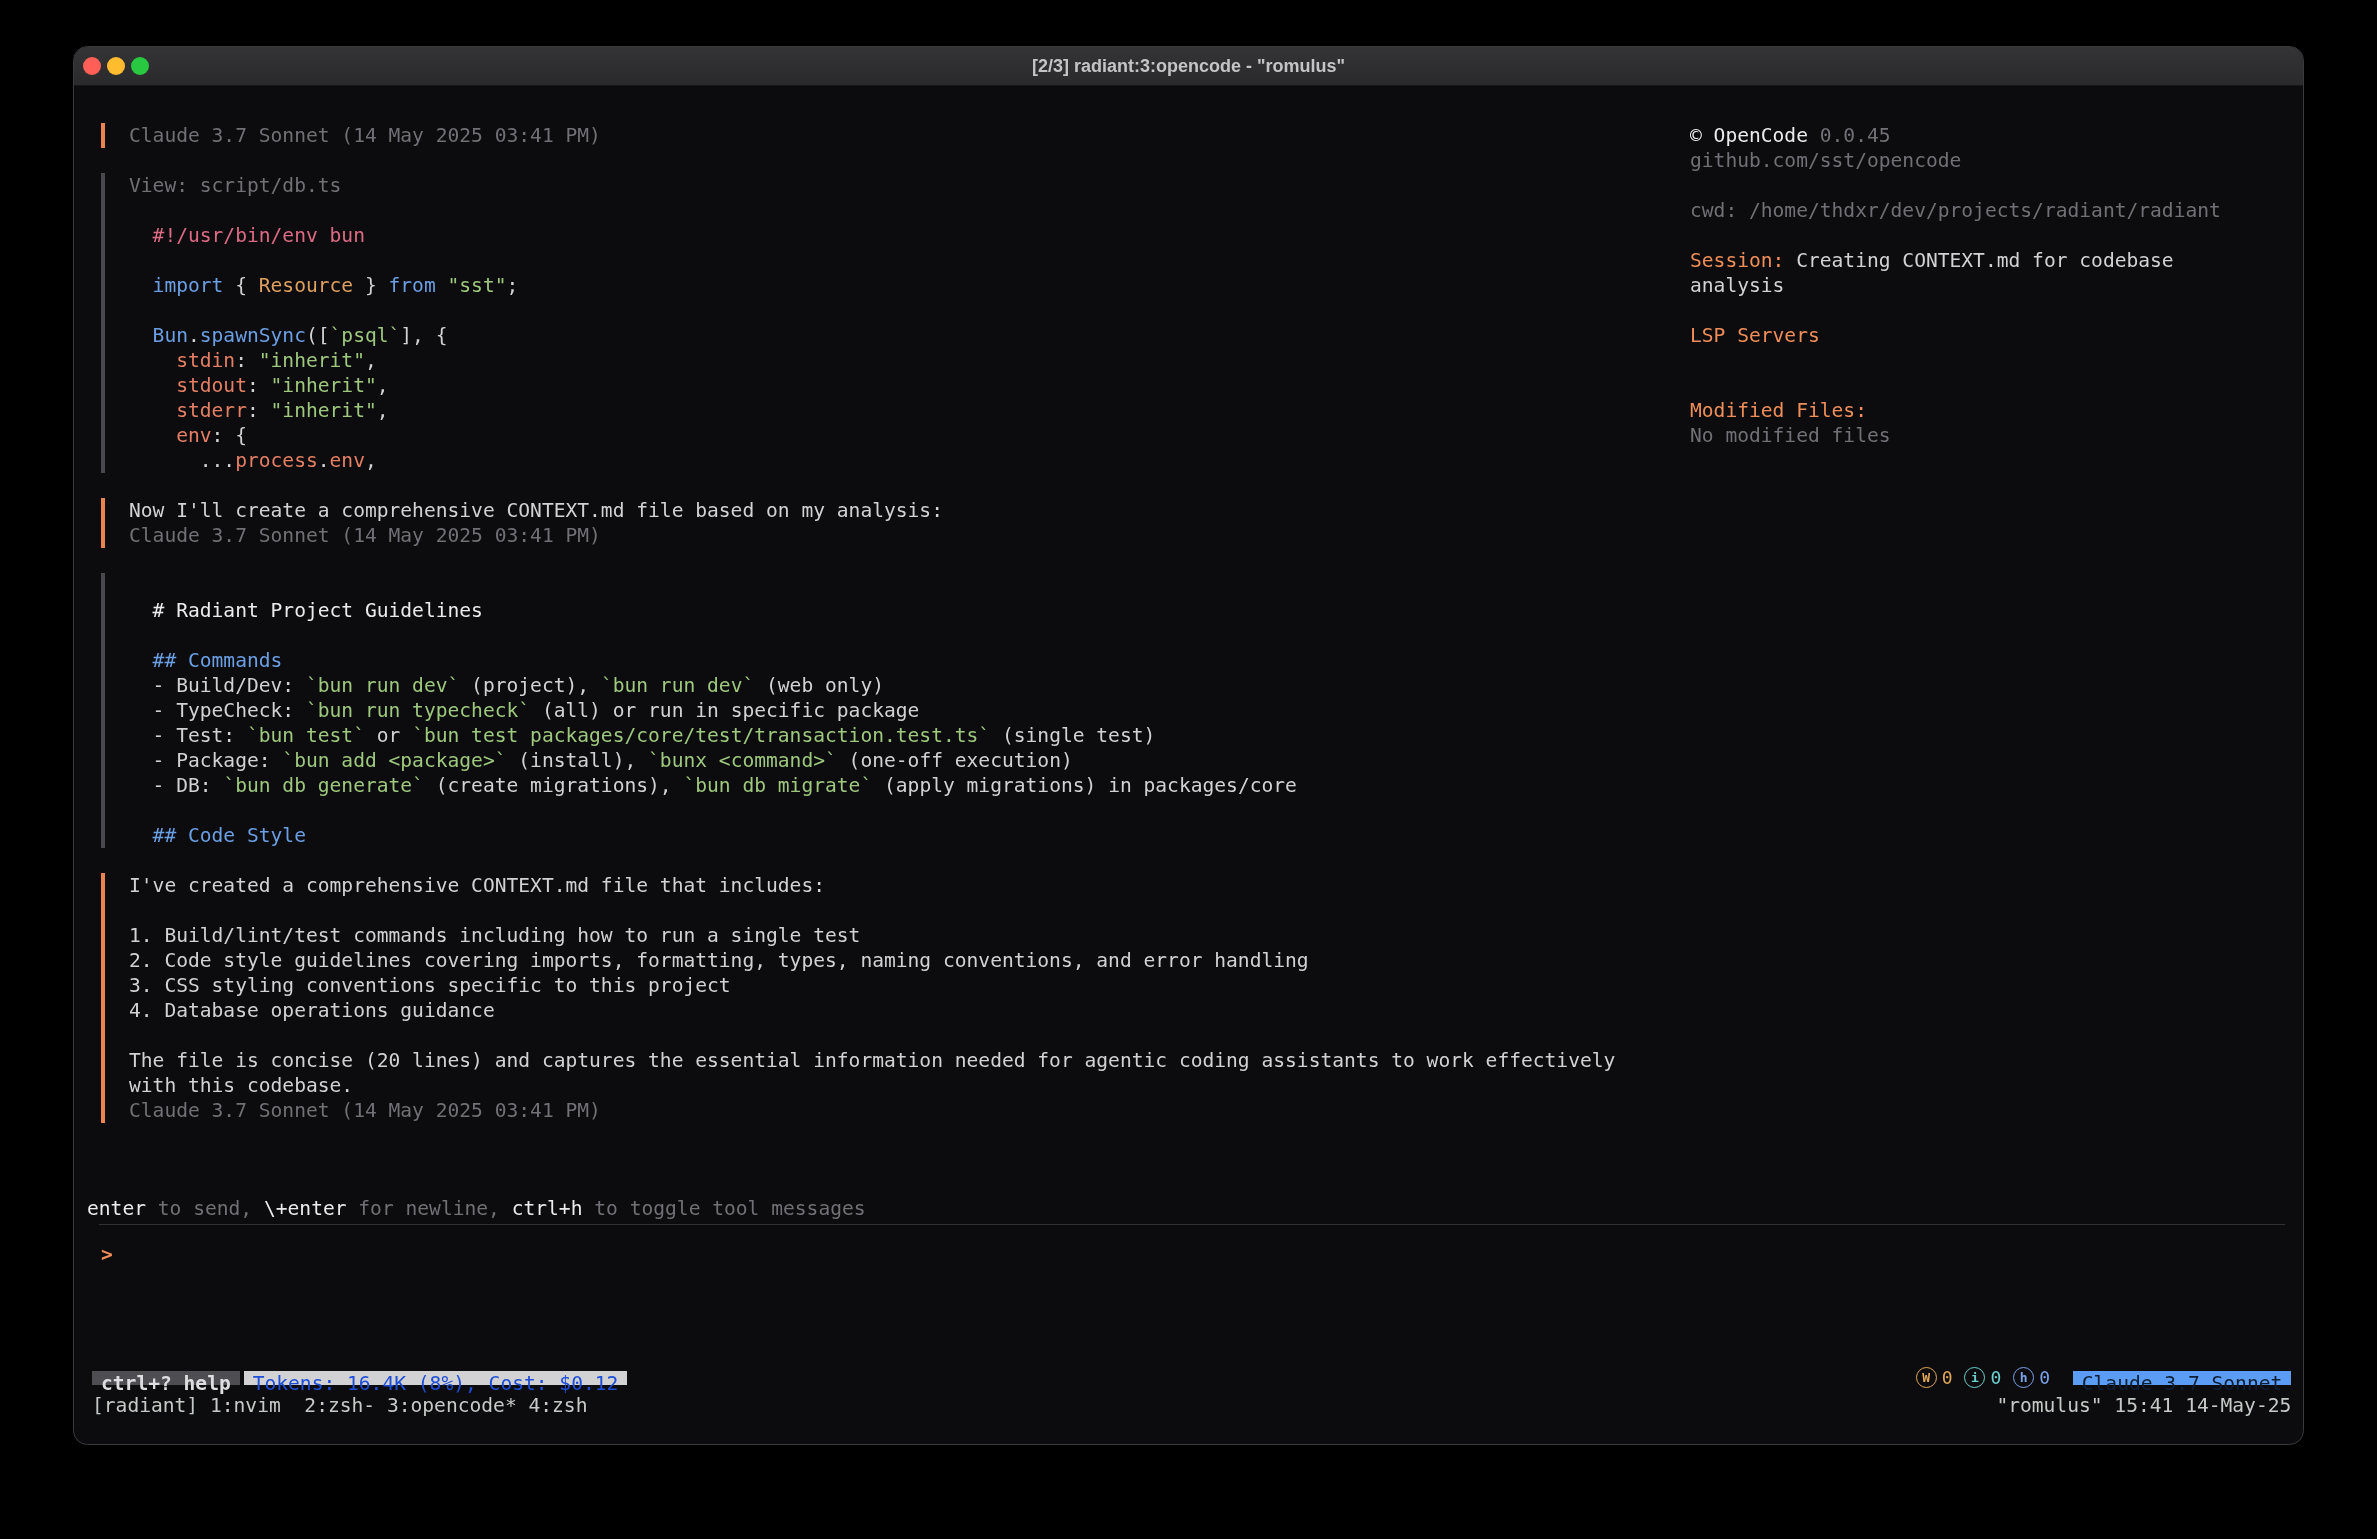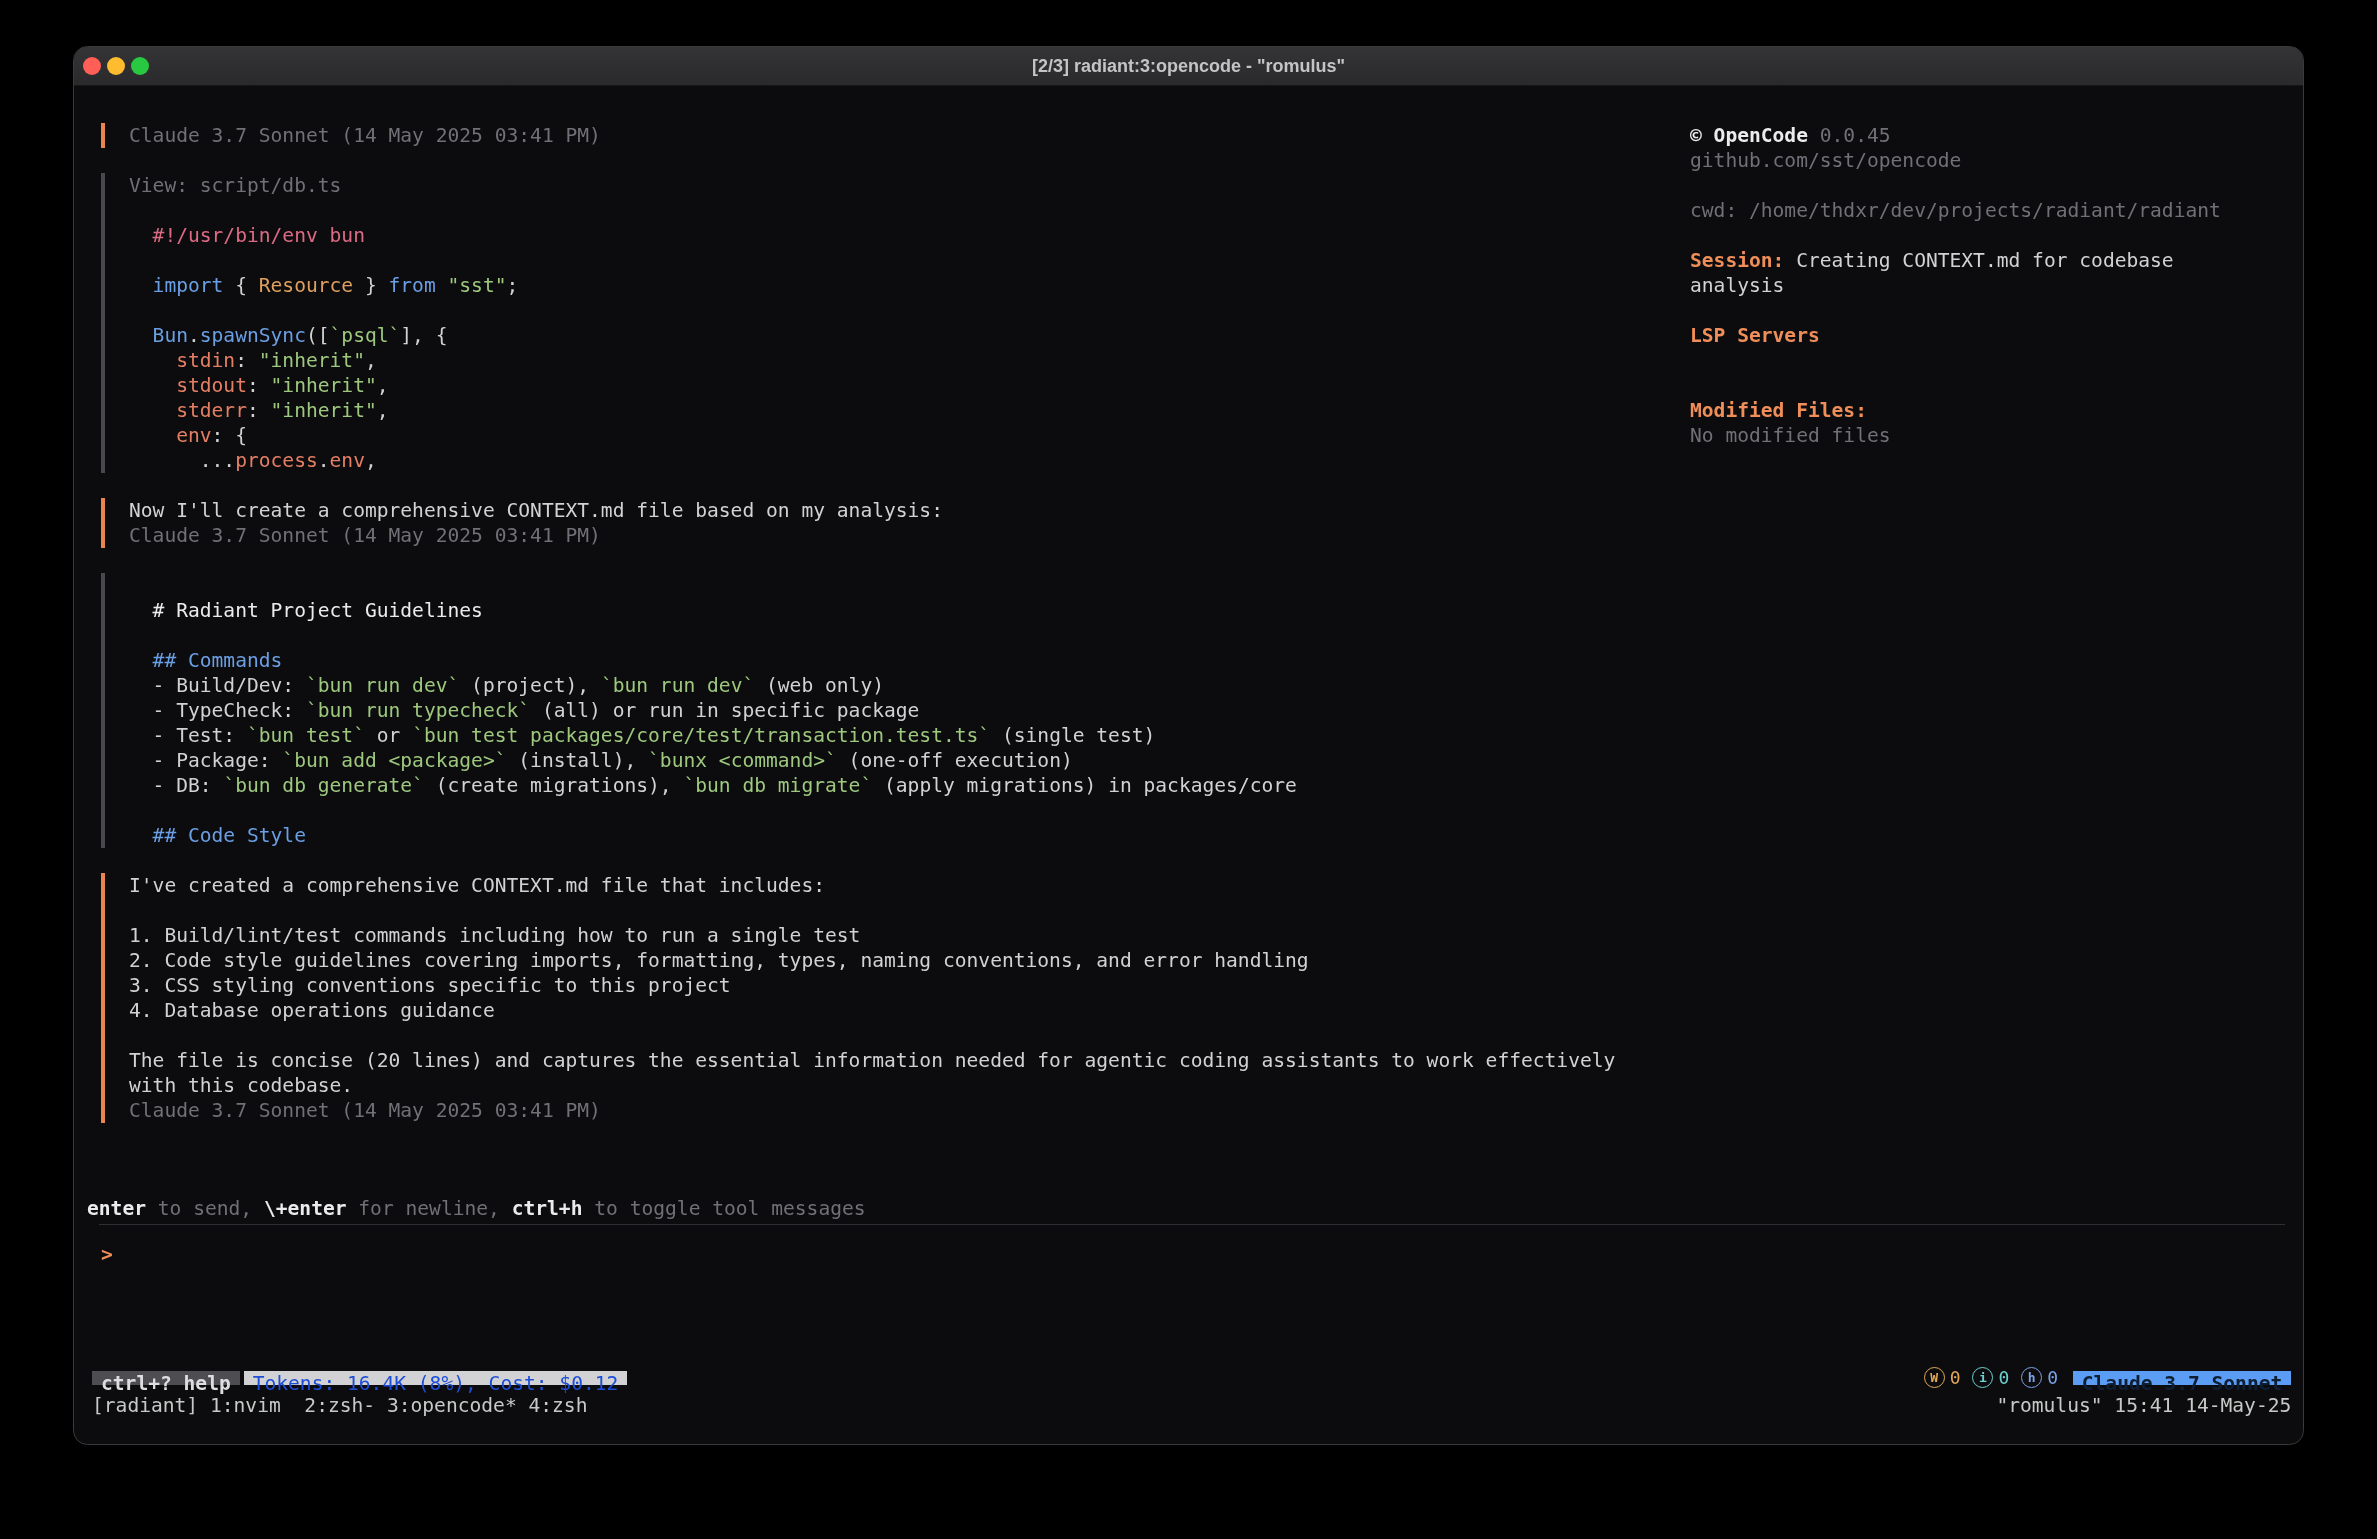--- a/index.html
+++ b/index.html
@@ -27,21 +27,21 @@
   .conversation{flex:1;min-width:0;padding-left:27px}
   .sidebar{flex:none;width:613px}
 
   .msg{margin-bottom:25px;border-left:4.6px solid #48484d;padding-left:24px}
   .msg.accent-orange{border-color:#ec8450}
   .msg.accent-gray{border-color:#48484d}
 
   .line{height:25px;line-height:25px;font-size:19.6px;white-space:pre;color:#d2d2d4}
   .c-dim{color:#707076}
   .c-bright{color:#ebebed}
-  .c-b{font-weight:700}
+  .c-b{font-weight:400}
   .c-orange{color:#ef8e58}
   .c-blue{color:#6b9fe4}
   .c-green{color:#9dc87d}
   .c-pink{color:#dd6a84}
   .c-salmon{color:#e57f63}
   .c-yellow{color:#dfa05f}
 
   
   .help-line{flex:none;padding-left:13px}
   .separator{flex:none;margin:3.9px 18px 0 25px;border-top:1.3px solid #303034}
@@ -53,21 +53,21 @@
   
   .status-bar{flex:none;height:25px;margin:0 11.7px 0 18px;display:flex;align-items:center;font-size:19.6px}
   .badge{display:inline-block;height:14px;line-height:25px;padding:0 9px;white-space:pre}
   .badge-dark{background:#4d4d52;color:#dedee0;font-weight:700}
   .badge-light{background:#d2d2d4;color:#1d4ed8;margin-left:3.9px}
   .status-right{margin-left:auto;display:flex;align-items:center;gap:11.7px}
   .diag{display:inline-flex;align-items:center;gap:5.2px;font-size:18px}
   .diag-icon{width:21px;height:21px;border:1.3px solid currentColor;border-radius:50%;
     display:inline-flex;align-items:center;justify-content:center;font-size:13px;font-weight:700}
   .diag.warn{color:#e2a858}.diag.info{color:#6cd0cf}.diag.hint{color:#7ba2e8}
-  .badge-blue{background:#5b9cf5;color:#0e1e33;font-weight:700;margin-left:3px}
+  .badge-blue{background:#5b9cf5;color:#0e1e33;font-weight:400;margin-left:11px}
 
   
   .tmux-bar{flex:none;height:25px;margin:2.6px 11.7px 26px 18px;display:flex;
     justify-content:space-between;align-items:flex-start;font-size:19.6px;line-height:25px;color:#c6cac6}
   .tmux-left,.tmux-right{white-space:pre}
 </style>
 </head>
 <body>
 
 <div class="window">

